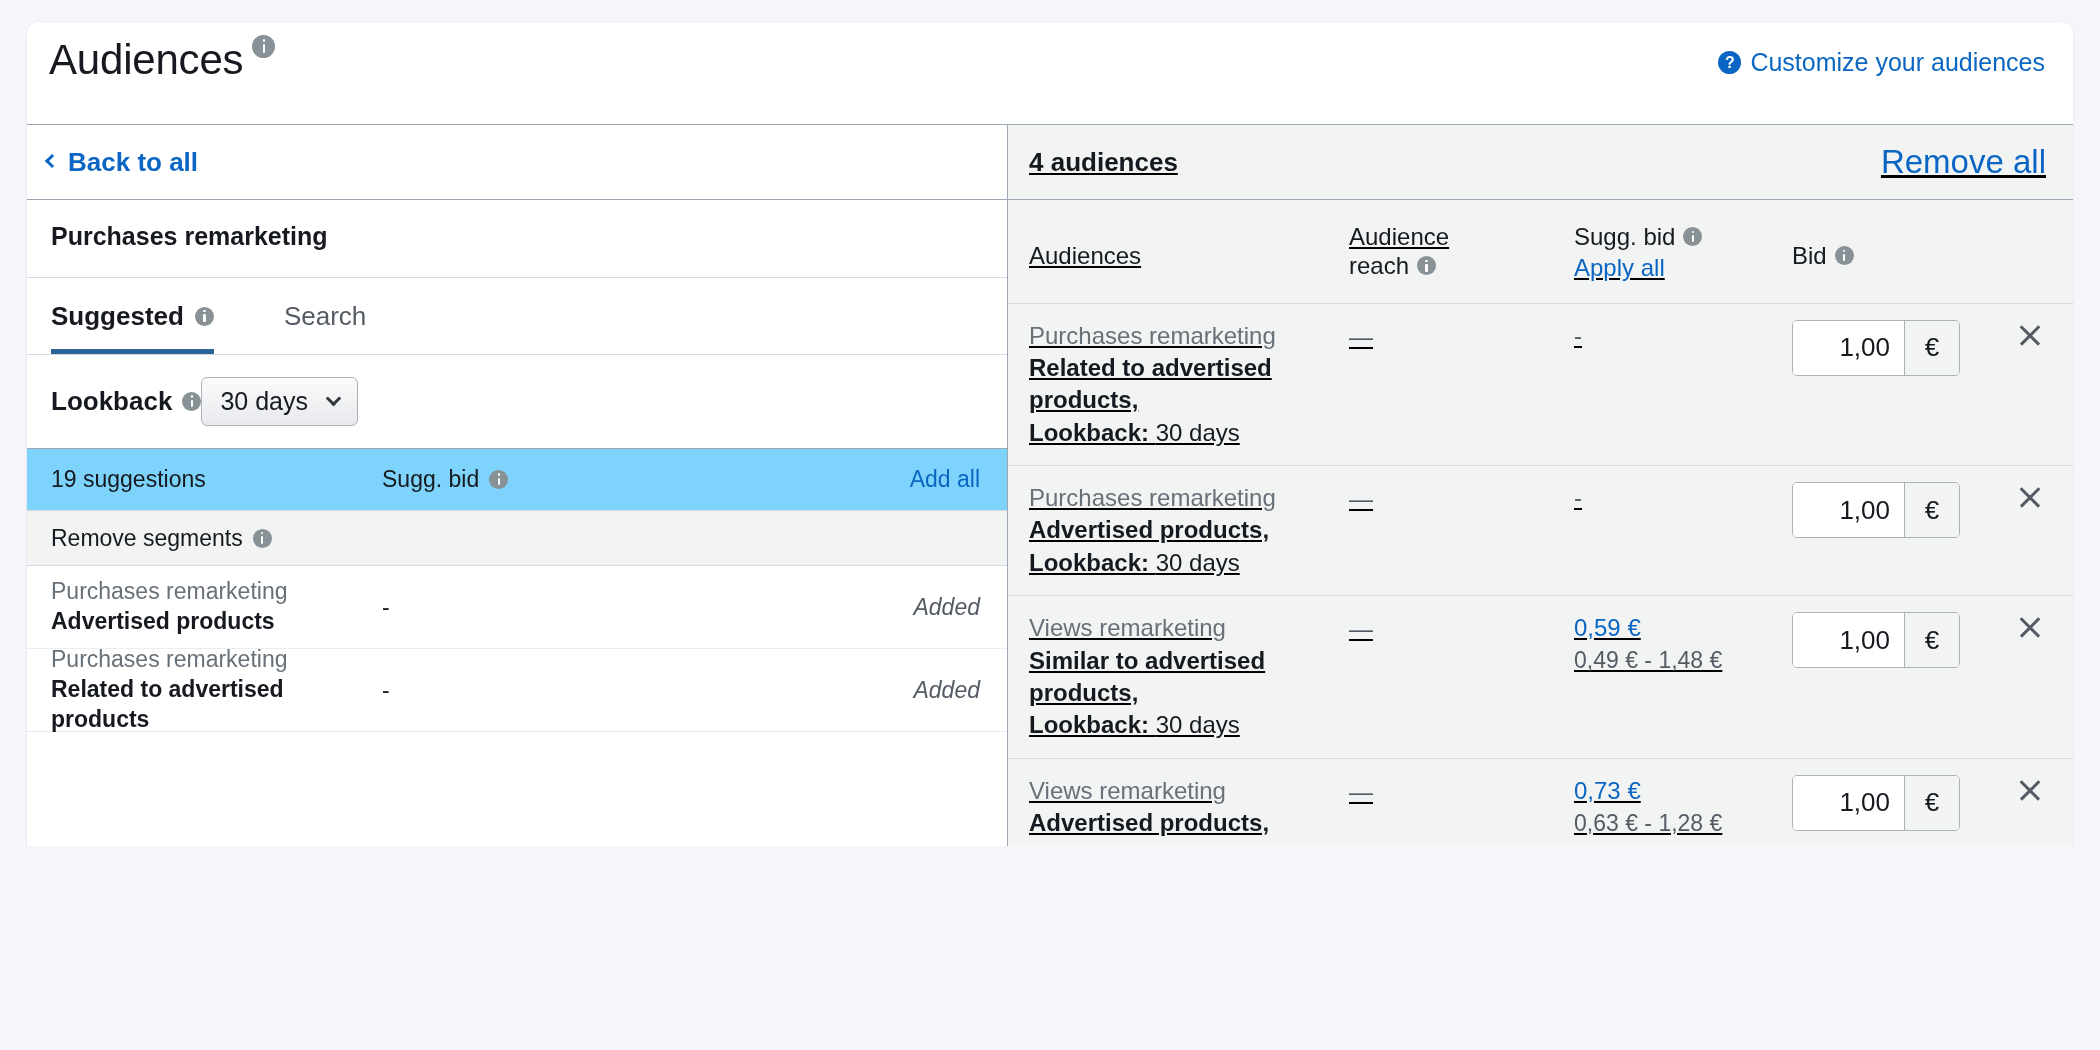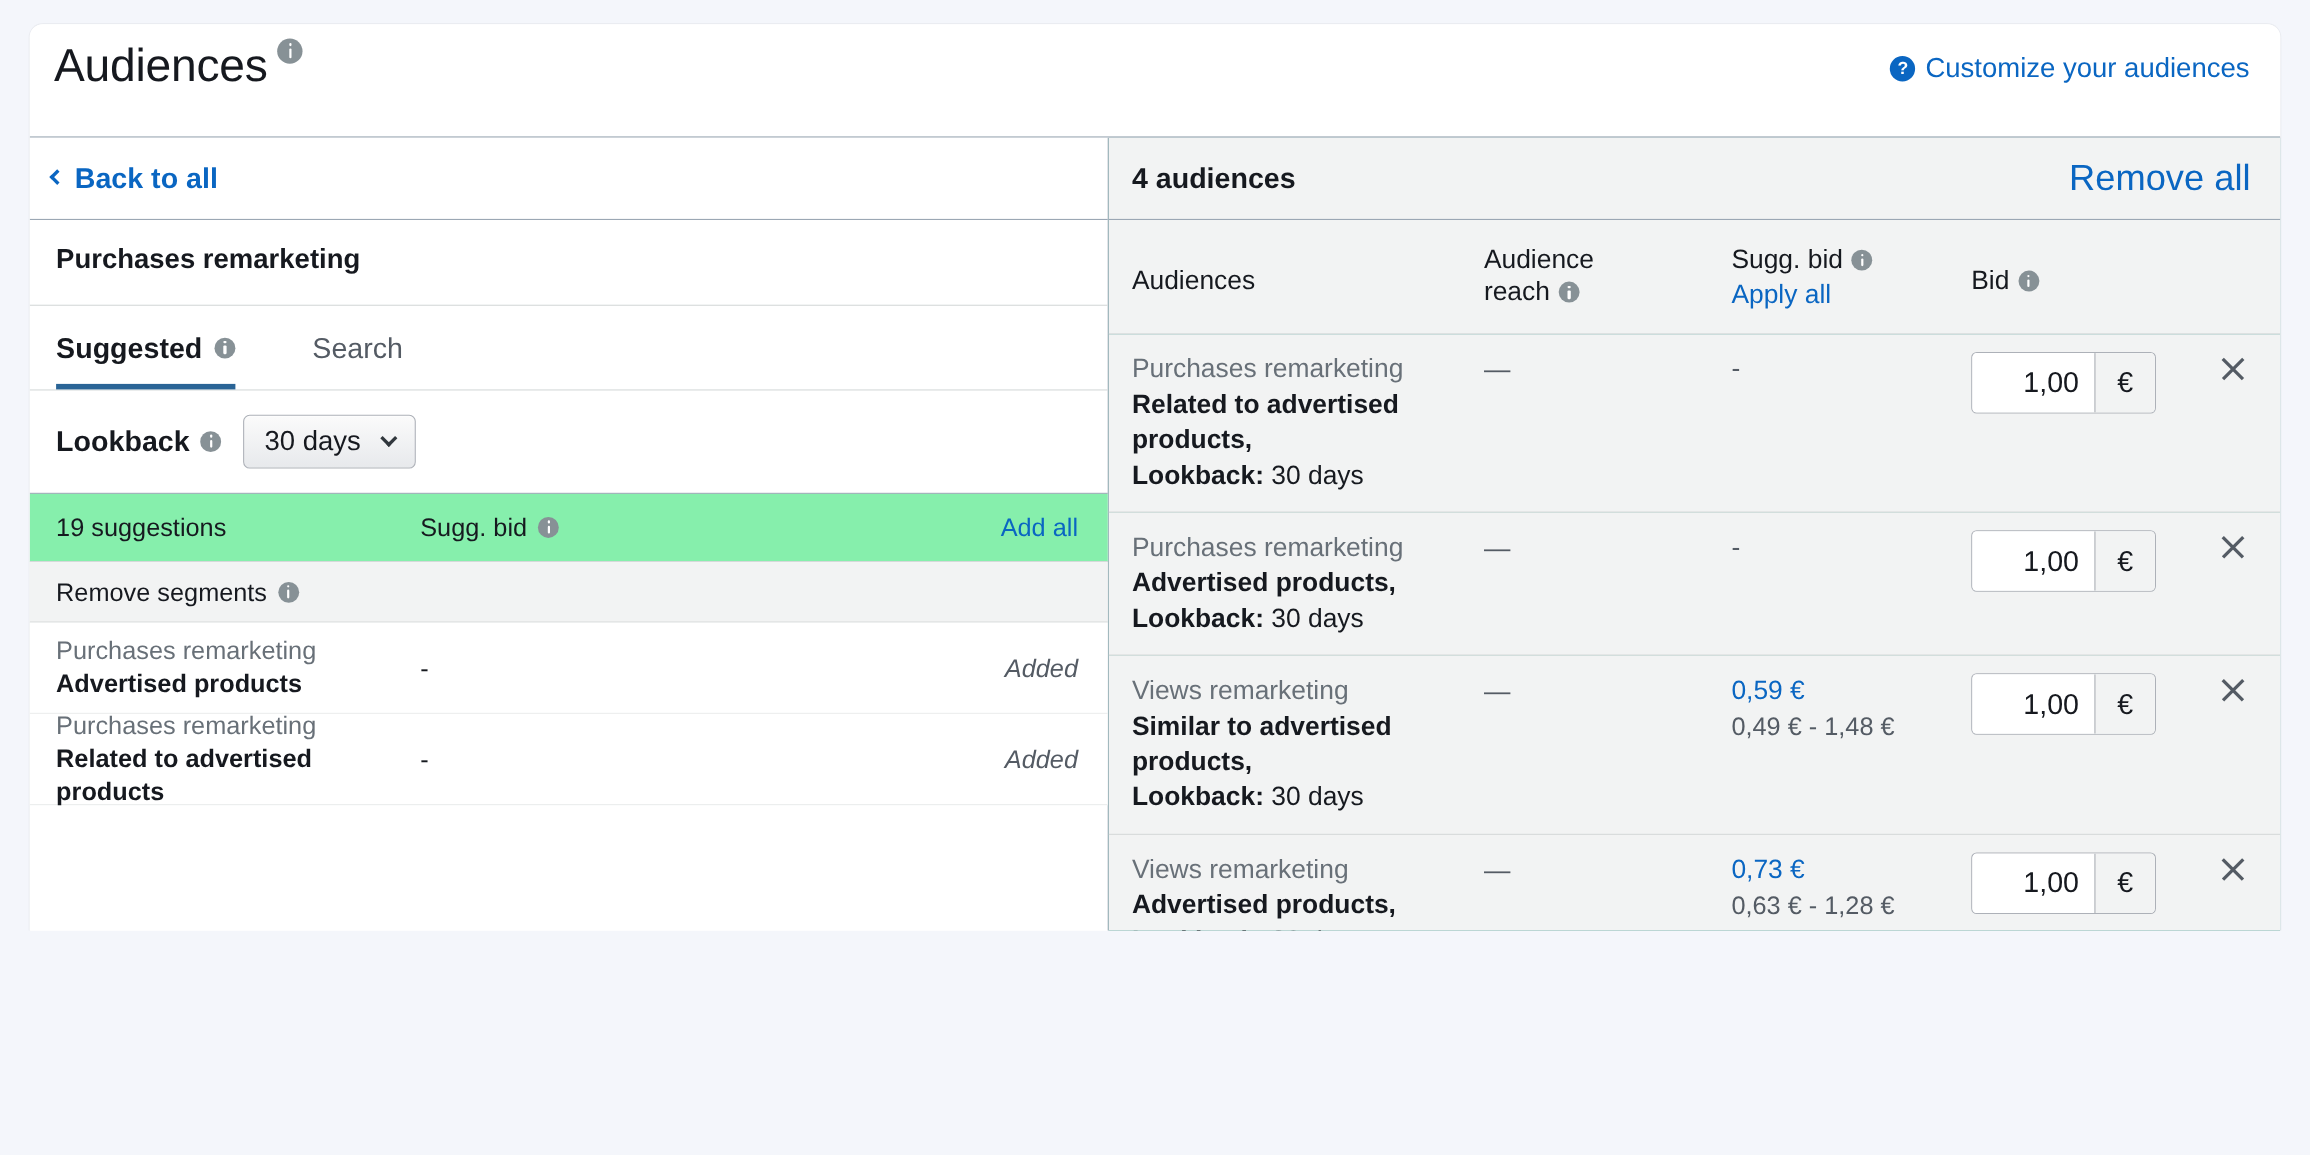--- a/index.html
+++ b/index.html
@@ -92,21 +92,21 @@
     font-size: 16px;
     font-weight: 700;
     line-height: 23px;
     text-align: center;
     flex: 0 0 auto;
   }
 
   
   .body { display: flex; height: 903px; }
   .left  { width: 981px; background: #fff; border-right: 1px solid #9ba7b4; }
-  .right { flex: 1; background: #0f766e; }
+  .right { flex: 1; background: #f9a8d4; text-decoration: underline; }
 
   
   .back-row {
     height: 75px;
     display: flex;
     padding-left: 20px;
     border-bottom: 1px solid #9ba7b4;
   }
   .back-link {
     display: flex; align-items: center; gap: 11px;
@@ -143,21 +143,21 @@
   .tab.active::after {
     content: "";
     position: absolute;
     left: 0; right: 0; bottom: 0;
     height: 5px; background: #2a6496;
   }
   .tab-gap { width: 70px; }
 
   .lookback-row {
     height: 94px;
-    display: flex; align-items: center; gap: 20px;
+    display: flex; align-items: center; 
     padding-left: 24px;
     border-bottom: 1px solid #9ba7b4;
   }
   .lookback-label {
     display: flex; align-items: center; gap: 10px;
     font-size: 26px; font-weight: 700; color: #16191f;
   }
   .dropdown {
     display: inline-flex; align-items: center; gap: 20px;
     background: linear-gradient(#fbfbfb, #e7e9ec);
@@ -173,21 +173,21 @@
     width: 11px; height: 11px;
     border-right: 3px solid #31373d;
     border-bottom: 3px solid #31373d;
     transform: rotate(45deg);
     margin-bottom: 6px;
   }
 
   .sugg-head {
     height: 62px;
     display: flex; align-items: center;
-    background: #86efac;
+    background: #7dd3fc;
     border-bottom: 1px solid #d5d9d9;
     font-size: 23px; color: #16191f;
   }
   .sugg-head .c1 { width: 355px; padding-left: 24px; }
   .sugg-head .c2 { width: 290px; display: flex; align-items: center; gap: 10px; }
   .sugg-head .c3 { flex: 1; text-align: right; padding-right: 27px; }
   .addall { color: #0a66c2; cursor: pointer; }
 
   .group-row {
     height: 55px;

